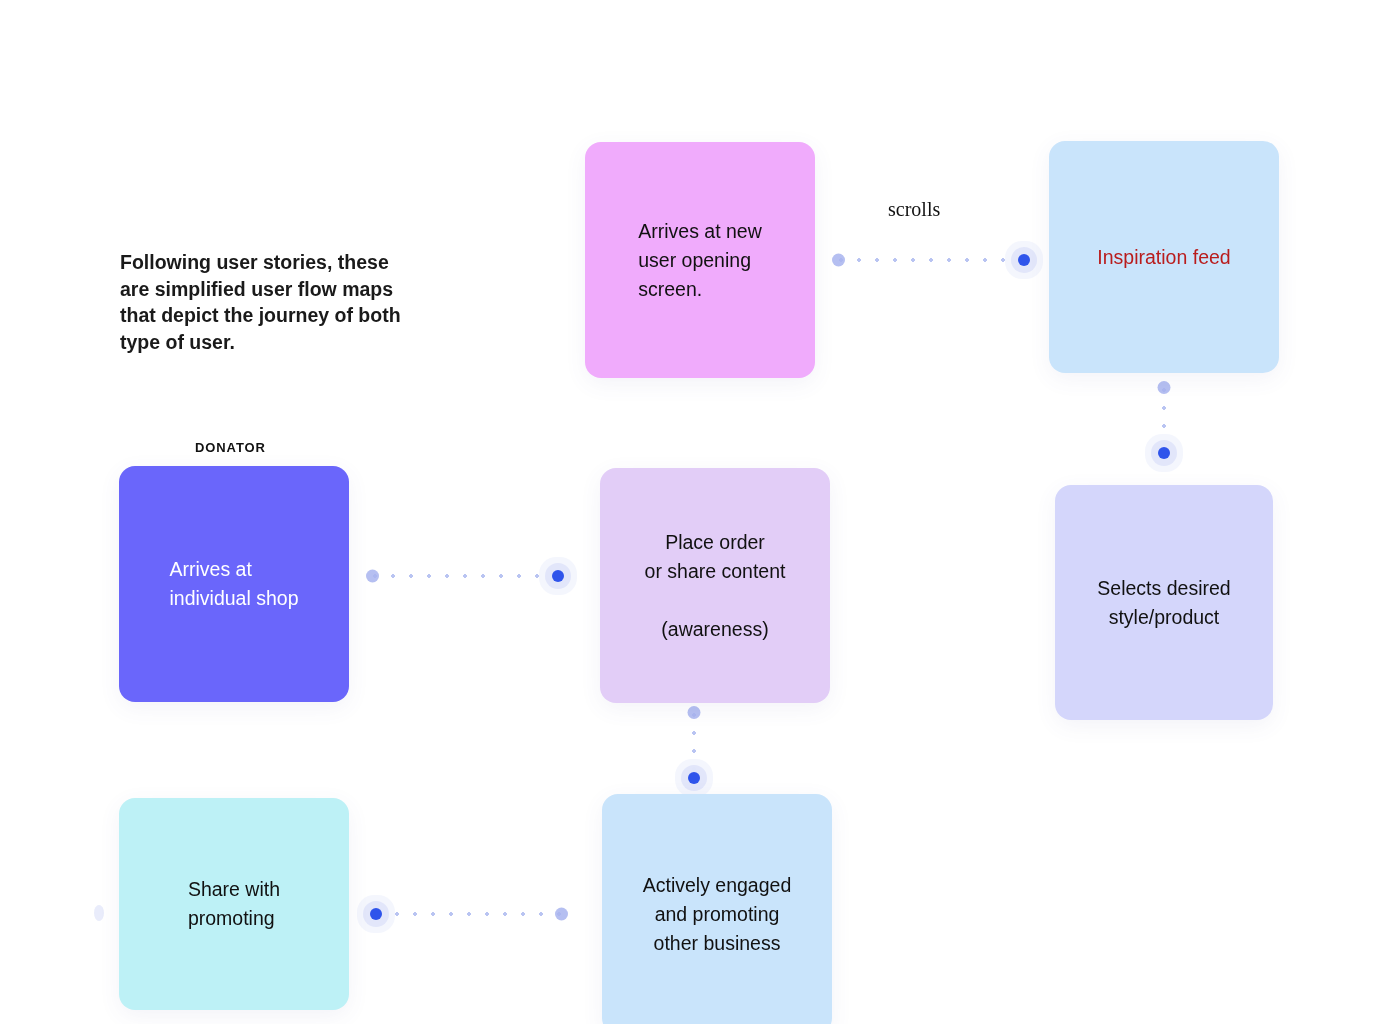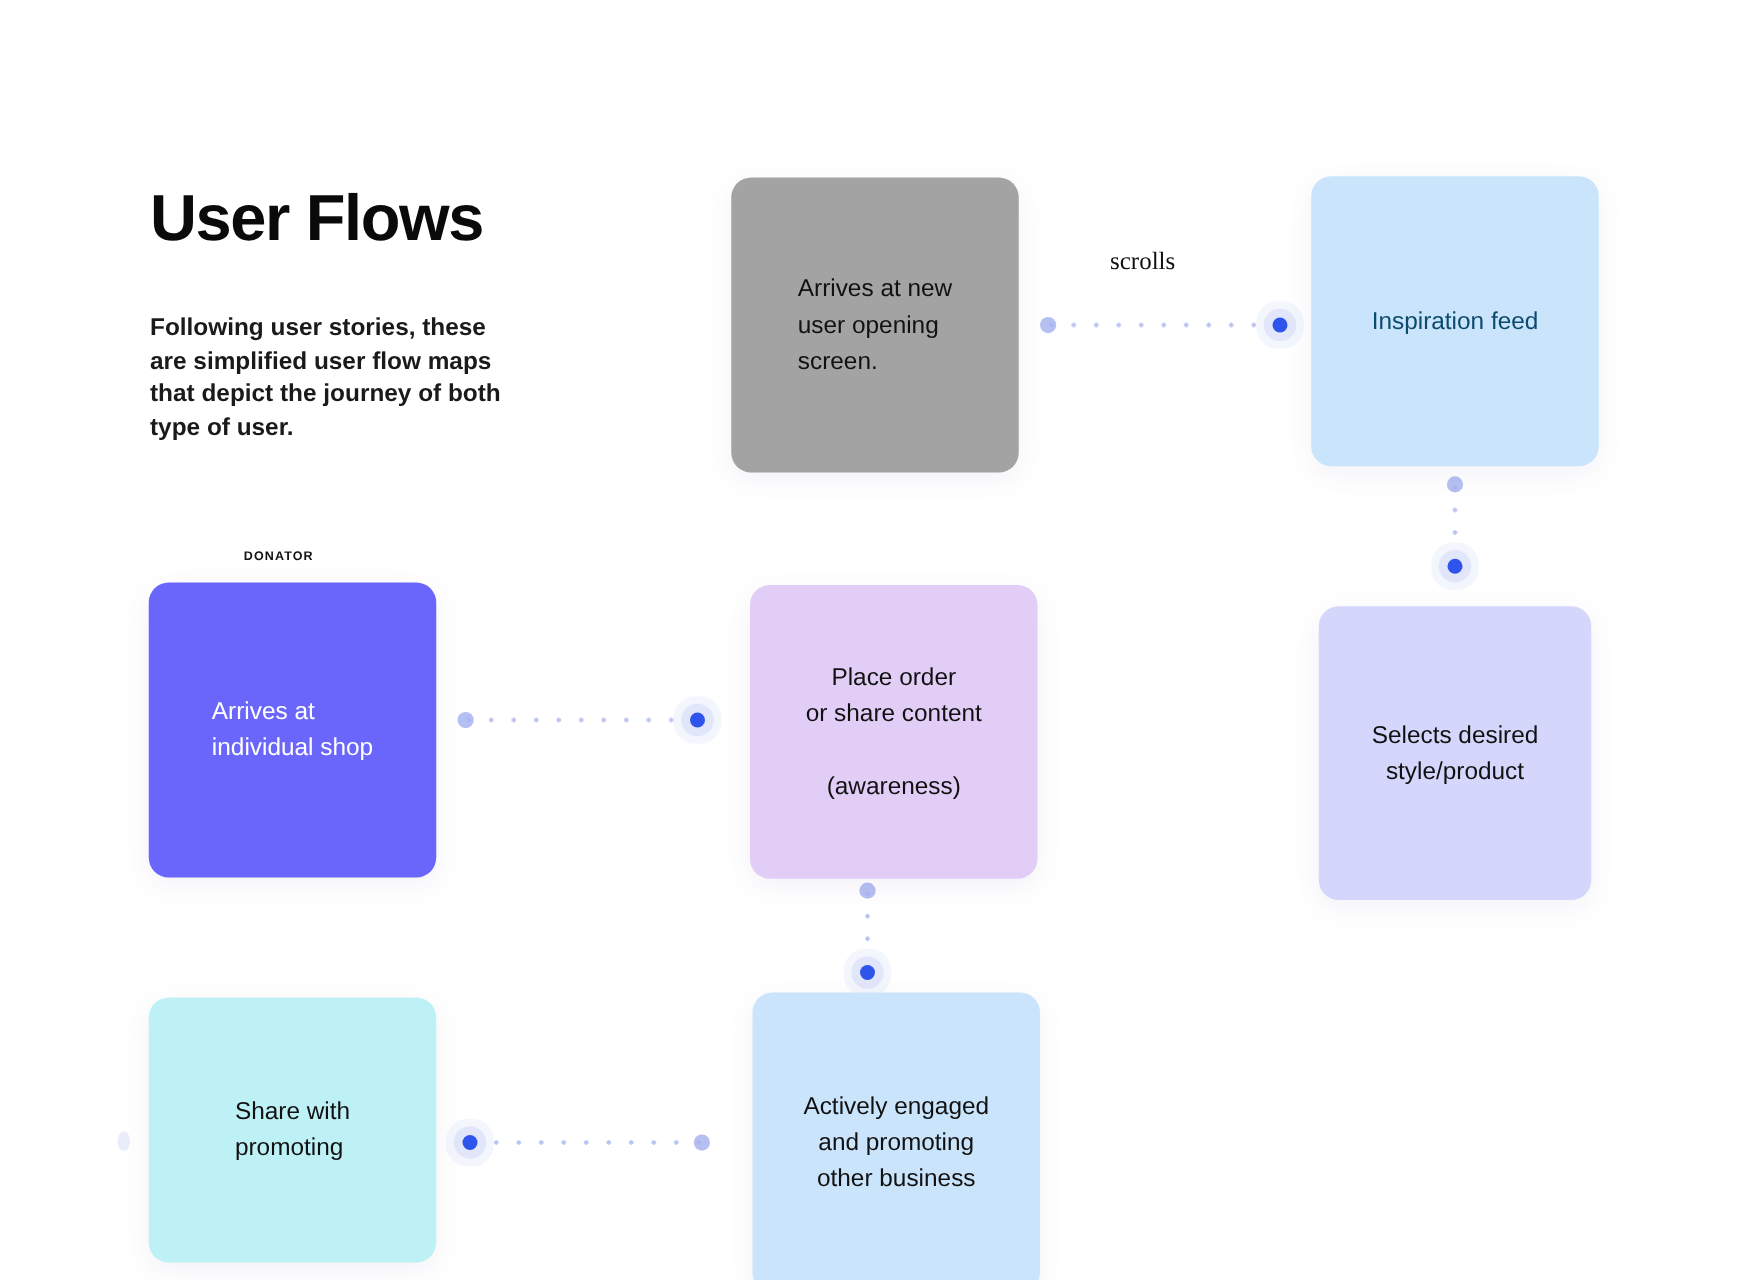--- a/index.html
+++ b/index.html
@@ -43,21 +43,21 @@
     font-size: 19.5px;
     line-height: 26.5px;
     color: #1a1a1a;
     font-weight: 700;
     white-space: pre-line;
   }
 
   
   .section-label {
     position: absolute;
-    font-size: 10px;
+    font-size: 13px;
     font-weight: 700;
     letter-spacing: 0.9px;
     color: #111111;
   }
   .section-label.donator { left: 195px; top: 440px; }
 
   
   .node {
     position: absolute;
     border-radius: 16px;
@@ -180,21 +180,20 @@
     font-weight: 400;
     white-space: nowrap;
   }
   #label-scrolls { left: 888px; top: 198px; font-family: Liberation Serif, serif; }
 </style>
 </head>
 <body>
 
 <div id="canvas">
 
-  <div class="page-title">User Flows</div>
 
   <div class="page-desc">Following user stories, these
 are simplified user flow maps
 that depict the journey of both
 type of user.</div>
 
   <div class="section-label donator">DONATOR</div>
 
   <div class="connector conn-h" id="conn-opening-to-feed">
     <div class="track"></div>
@@ -223,28 +222,28 @@
   <div class="connector conn-h reverse" id="conn-engaged-to-community">
     <div class="track"></div>
     <div class="dot-start"></div>
     <div class="dot-end"></div>
   </div>
 
   <div id="conn-edge-stub"></div>
 
   <div class="edge-label" id="label-scrolls">scrolls</div>
 
-  <div class="node align-left" id="node-arrives-new-user" style="background: #a3a3a3;">
+  <div class="node align-left" id="node-arrives-new-user" style="background: #f0abfc;">
     <div class="node-text" style="color: rgb(17, 17, 17);"> Arrives at new
 user opening
 screen.</div>
   </div>
 
   <div class="node" id="node-inspiration-feed" style="background: rgb(201, 228, 251);">
-    <div class="node-text" style="color: #0c4a6e;">Inspiration feed</div>
+    <div class="node-text" style="color: #b91c1c;">Inspiration feed</div>
   </div>
 
   <div class="node" id="node-place-order" style="background: rgb(226, 205, 247);">
     <div class="node-text" style="color: rgb(17, 17, 17);">Place order
 or share content
 
 (awareness)</div>
   </div>
 
   <div class="node align-left light-text" id="node-arrives-shop" style="background: rgb(106, 102, 251);">

